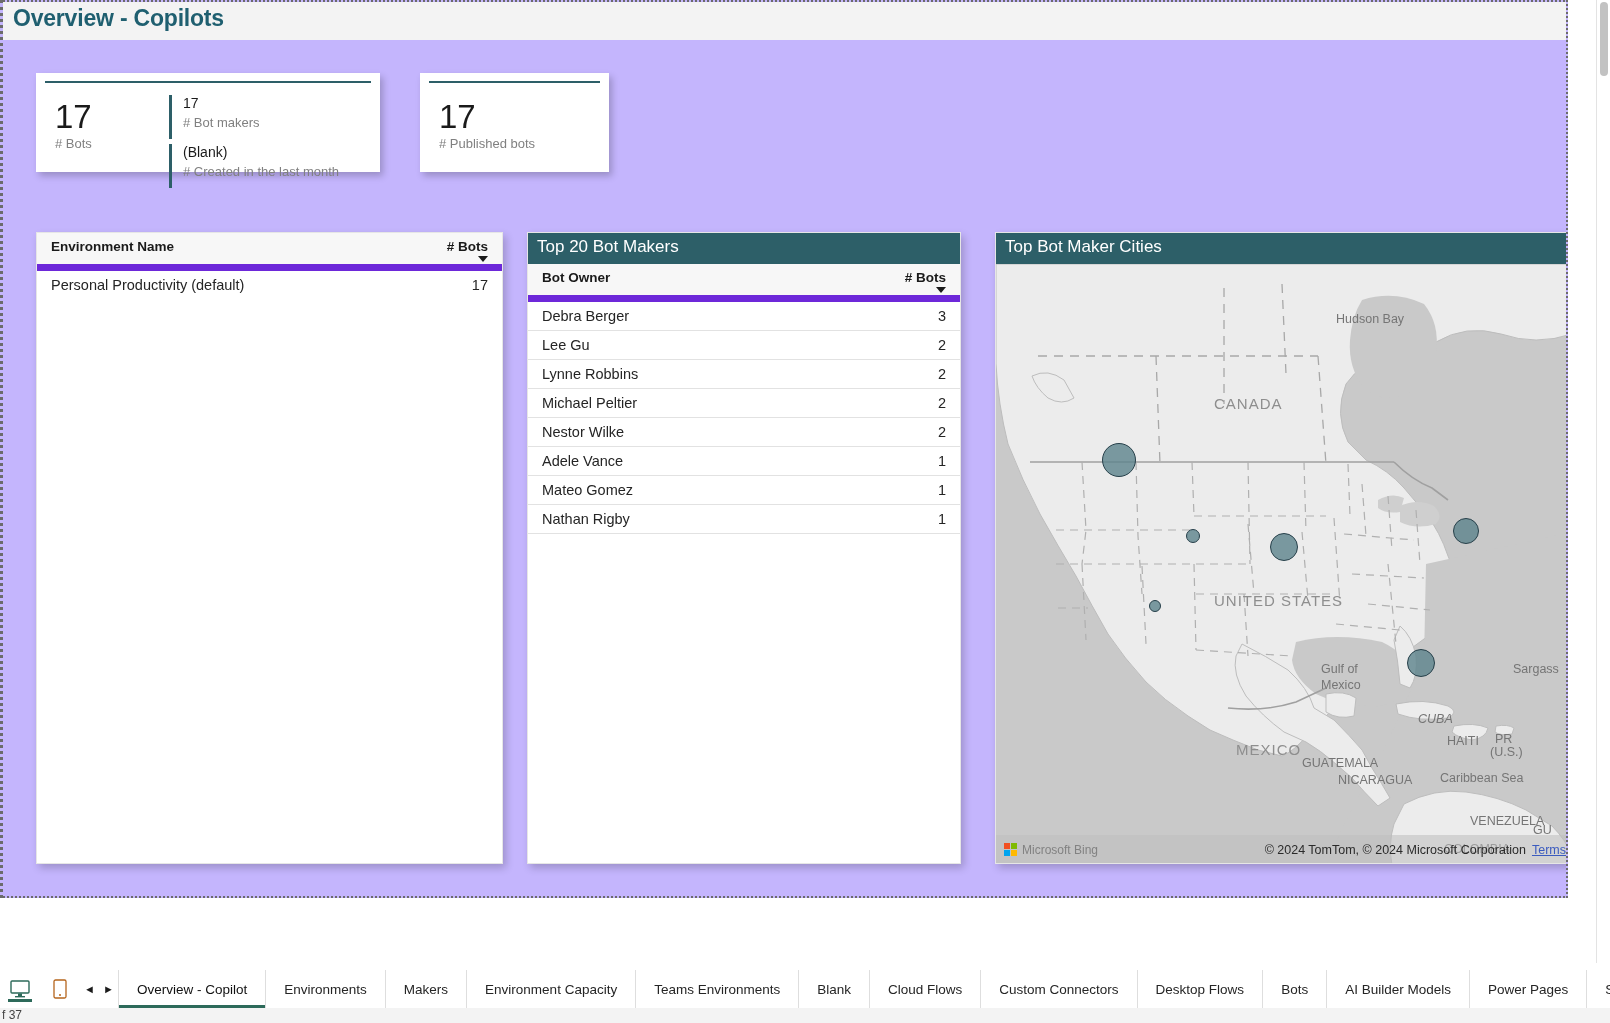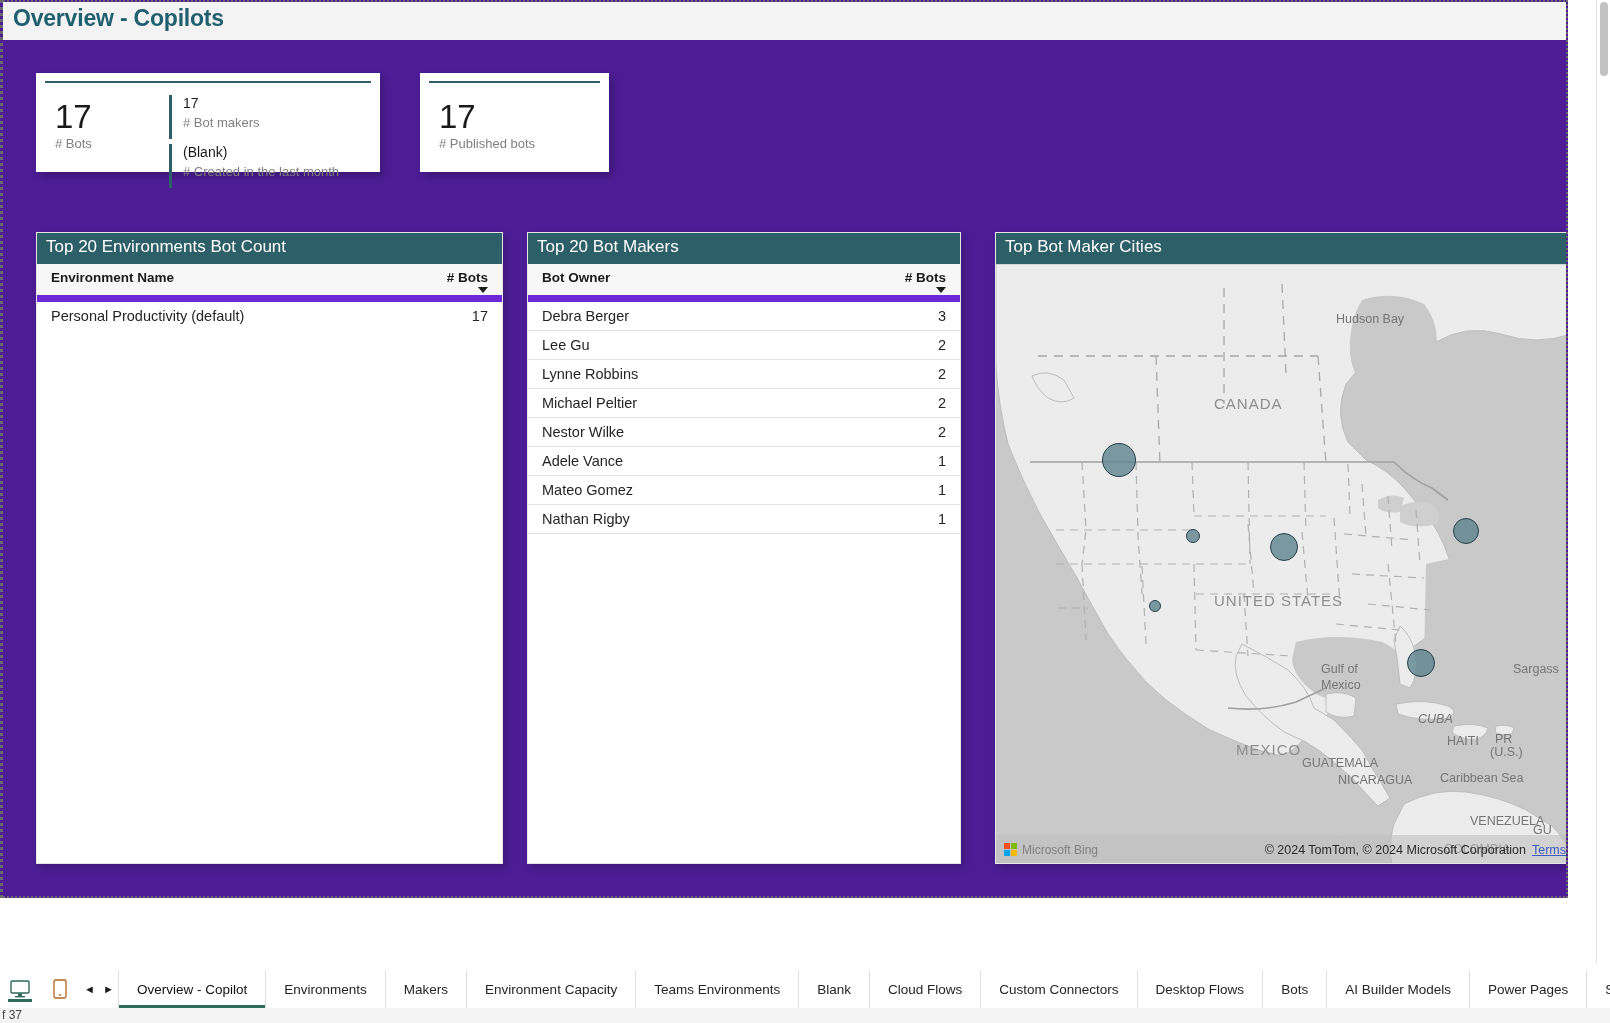--- a/index.html
+++ b/index.html
@@ -12,21 +12,21 @@
 
   #app { position: relative; width: 1610px; height: 1023px; background: #ffffff; }
 
   
   #canvas {
     position: absolute;
     left: 0; top: 0;
     width: 1568px; height: 898px;
     border: 2px dotted #6b6b6b;
     border-left-width: 3px;
-    background: #4c1d95;
+    background: #c4b5fd;
     overflow: hidden;
   }
 
   
   #title-band {
     position: absolute; left: 0; top: 0;
     width: 1568px; height: 38px;
     background: #f3f3f3;
   }
   #page-title {
@@ -275,21 +275,20 @@
       </div>
     </div>
 
     <div class="kpi-card" style="left:417px; top:71px; width:189px; height:99px;">
       <div class="kpi-topline"></div>
       <div class="kpi-main-value" style="left:19px; top:27px;">17</div>
       <div class="kpi-main-label" style="left:19px; top:63px;"># Published bots</div>
     </div>
 
     <div class="panel" style="left:33px; top:230px; width:467px; height:632px;">
-      <div class="panel-header">Top 20 Environments Bot Count</div>
       <table class="tbl">
         <colgroup>
             <col style="width:76%">
             <col style="width:24%">
           </colgroup>
         <thead>
           <tr>
             <th>Environment Name</th>
             <th class="num">
               <span># Bots</span>

